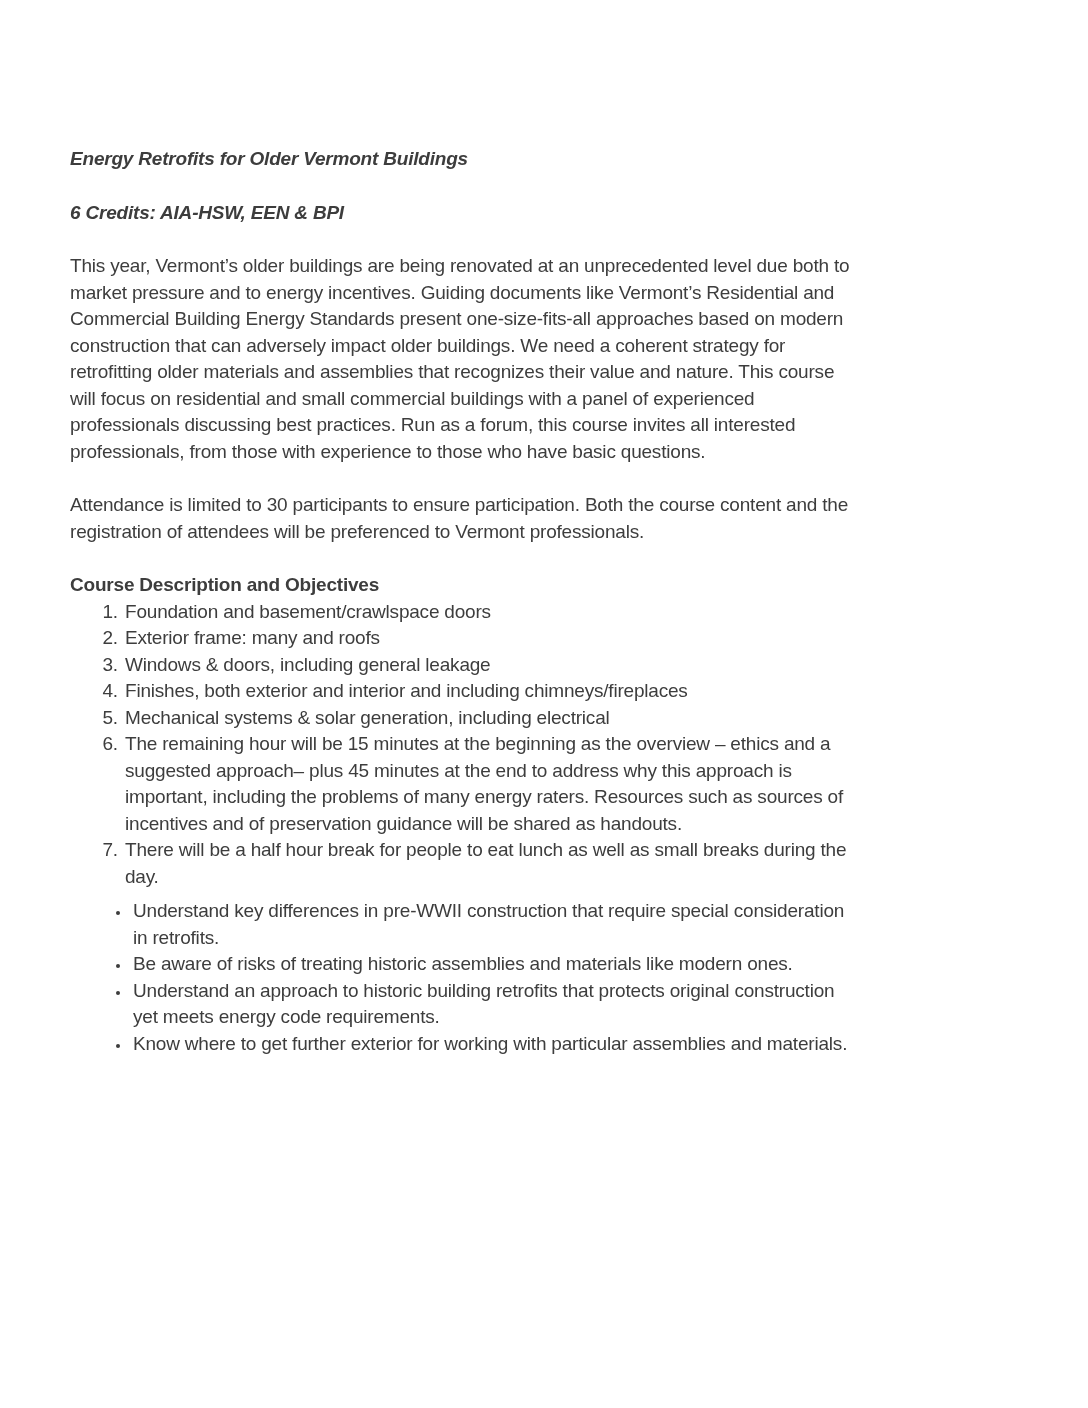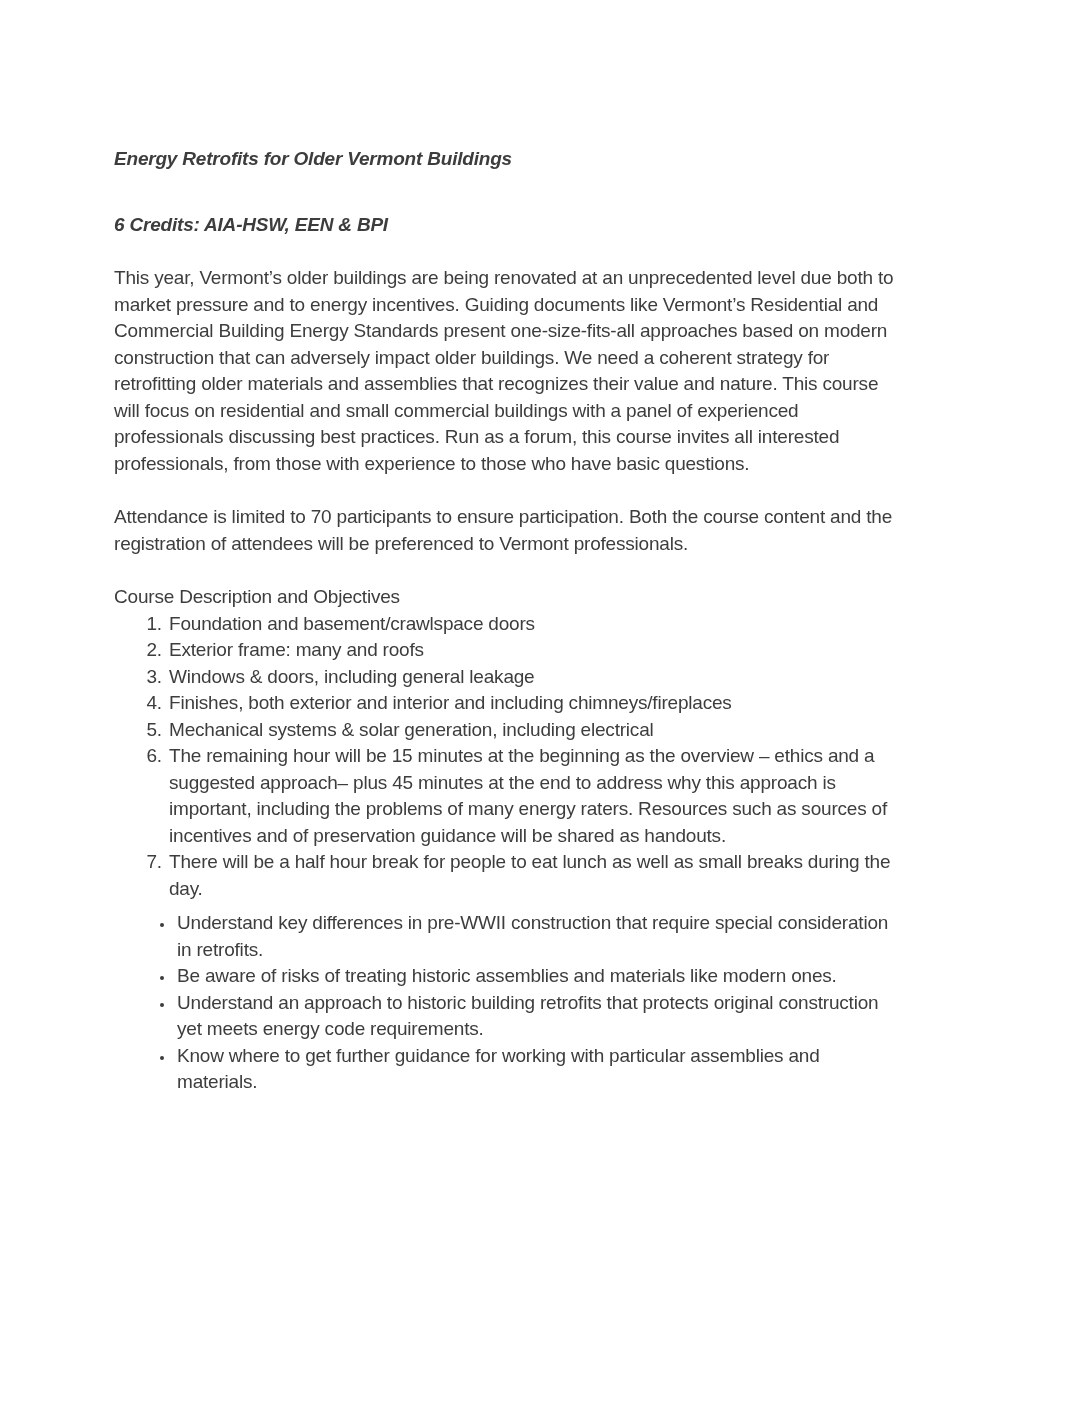--- a/index.html
+++ b/index.html
@@ -11,38 +11,38 @@
     width: 1088px;
     height: 1408px;
     font-family: "Liberation Sans", sans-serif;
     color: #3d3d3d;
     overflow: hidden;
   }
   .doc {
     box-sizing: border-box;
     width: 1088px;
     height: 1408px;
-    padding: 146px 140px 0 114px;
+    padding: 146px 140px 0 70px;
     font-size: 19px;
     line-height: 26.5px;
     letter-spacing: -0.2px;
   }
   .content {
     width: 792px;
   }
   .bold-italic {
     font-weight: bold;
     font-style: italic;
     white-space: pre-wrap;
   }
   .bold {
-    font-weight: normal;
+    font-weight: bold;
   }
   .credits {
-    margin-top: 39px;
+    margin-top: 27px;
   }
   p.para {
     margin: 27px 0 0 0;
   }
   .section-heading {
     margin-top: 27px;
   }
   ol.topics {
     margin: 0;
     padding-left: 53px;
@@ -68,36 +68,36 @@
 <div class="doc">
   <div class="content">
 
     <div class="header-block">
       <div class="bold-italic">Energy Retrofits for Older Vermont Buildings</div>
       <div class="bold-italic credits">6 Credits: AIA-HSW, EEN &amp; BPI</div>
     </div>
 
     <p class="para">This year, Vermont’s older buildings are being renovated at an unprecedented level due both to market pressure and to energy incentives. Guiding documents like Vermont’s Residential and Commercial Building Energy Standards present one-size-fits-all approaches based on modern construction that can adversely impact older buildings. We need a coherent strategy for retrofitting older materials and assemblies that recognizes their value and nature. This course will focus on residential and small commercial buildings with a panel of experienced professionals discussing best practices. Run as a forum, this course invites all interested professionals, from those with experience to those who have basic questions.</p>
 
-    <p class="para">Attendance is limited to 70 participants to ensure participation. Both the course content and the registration of attendees will be preferenced to Vermont professionals.</p>
+    <p class="para">Attendance is limited to 30 participants to ensure participation. Both the course content and the registration of attendees will be preferenced to Vermont professionals.</p>
 
     <div class="bold section-heading">Course Description and Objectives</div>
 
     <ol class="topics">
       <li>Foundation and basement/crawlspace doors</li>
       <li>Exterior frame: many and roofs</li>
       <li>Windows &amp; doors, including general leakage</li>
       <li>Finishes, both exterior and interior and including chimneys/fireplaces</li>
       <li>Mechanical systems &amp; solar generation, including electrical</li>
       <li>The remaining hour will be 15 minutes at the beginning as the overview – ethics and a suggested approach– plus 45 minutes at the end to address why this approach is important, including the problems of many energy raters. Resources such as sources of incentives and of preservation guidance will be shared as handouts.</li>
       <li>There will be a half hour break for people to eat lunch as well as small breaks during the day.</li>
     </ol>
 
 
     <ul class="outcomes">
       <li>Understand key differences in pre-WWII construction that require special consideration in retrofits.</li>
       <li>Be aware of risks of treating historic assemblies and materials like modern ones.</li>
       <li>Understand an approach to historic building retrofits that protects original construction yet meets energy code requirements.</li>
-      <li>Know where to get further guidance for working with particular assemblies and materials.</li>
+      <li>Know where to get further exterior for working with particular assemblies and materials.</li>
     </ul>
 
   </div>
 </div>
 
 </body></html>

